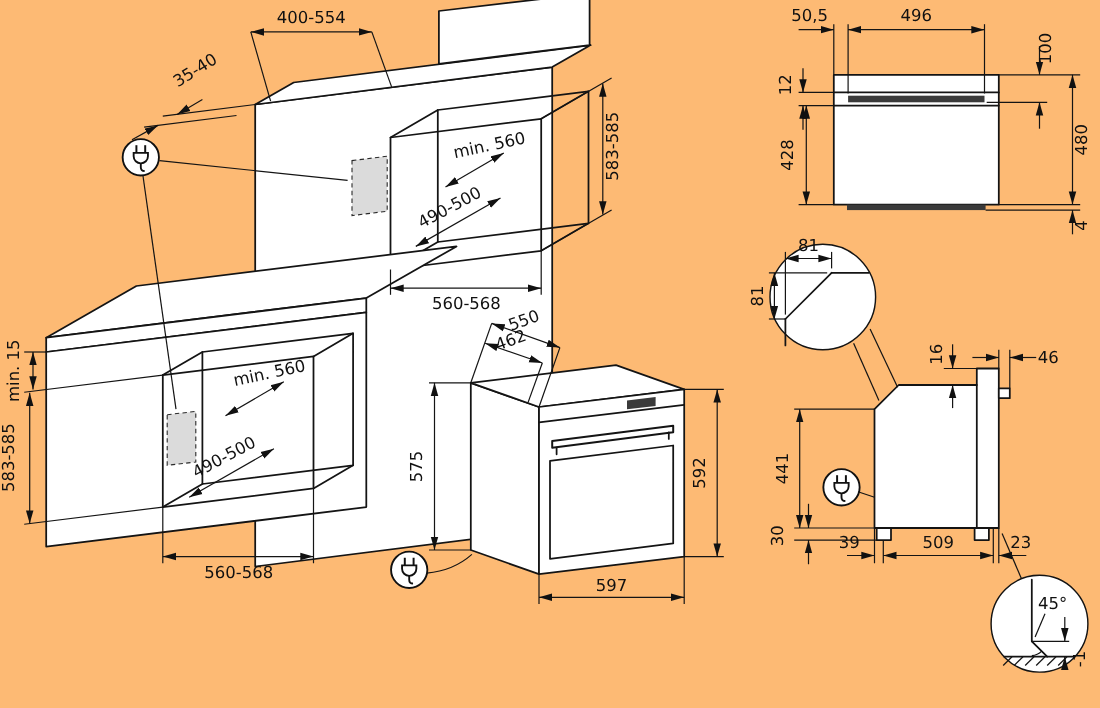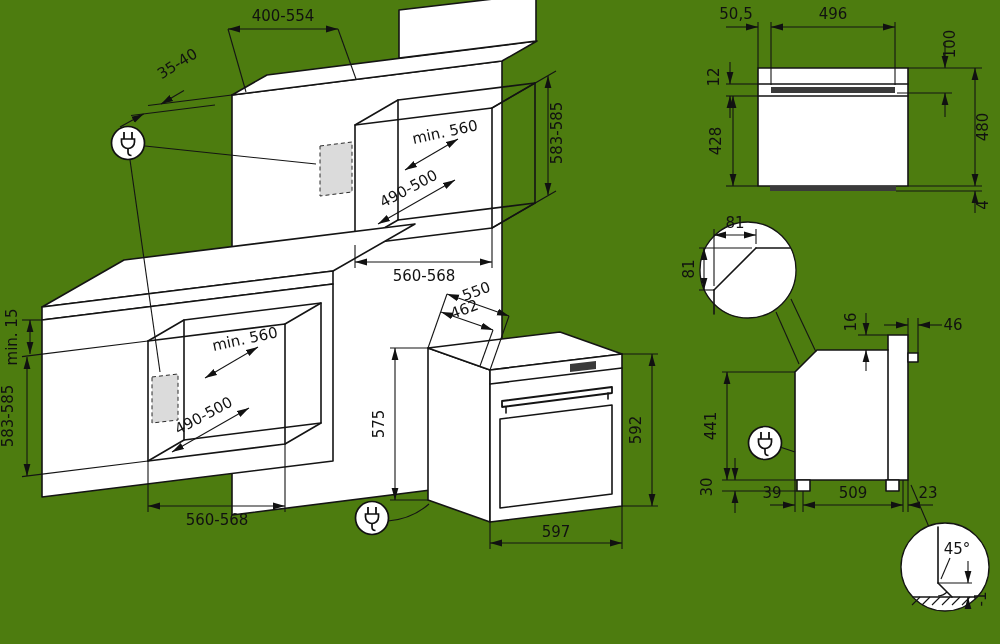--- a/index.html
+++ b/index.html
@@ -1,16 +1,16 @@
 <!DOCTYPE html>
 <html><head>
 <meta charset="utf-8">
 <style>
   html,body{margin:0;padding:0;background:#fff}
-  .stage{position:relative;width:1000px;height:644px;background:#4d7c0f;overflow:hidden}
+  .stage{position:relative;width:1000px;height:644px;background:#fdba74;overflow:hidden}
   svg{display:block}
   .face{fill:#fff;stroke:#141414;stroke-width:1.6;stroke-linejoin:round}
   .ln{fill:none;stroke:#141414;stroke-width:1.6;stroke-linecap:round;stroke-linejoin:round}
   .lnf{fill:none;stroke:#141414;stroke-width:1.6;stroke-linejoin:round}
   .dim{fill:none;stroke:#141414;stroke-width:1.1}
   .dimc{fill:#fff;stroke:#141414;stroke-width:1.3}
   .patch{fill:#dbdbdb;stroke:#2a2a2a;stroke-width:1;stroke-dasharray:4 3}
   .hnd{fill:#fff;stroke:#141414;stroke-width:1.8;stroke-linejoin:round}
   .dk{fill:#3a3a3a;stroke:none}
   .arr2{marker-start:url(#ah);marker-end:url(#ah)}

